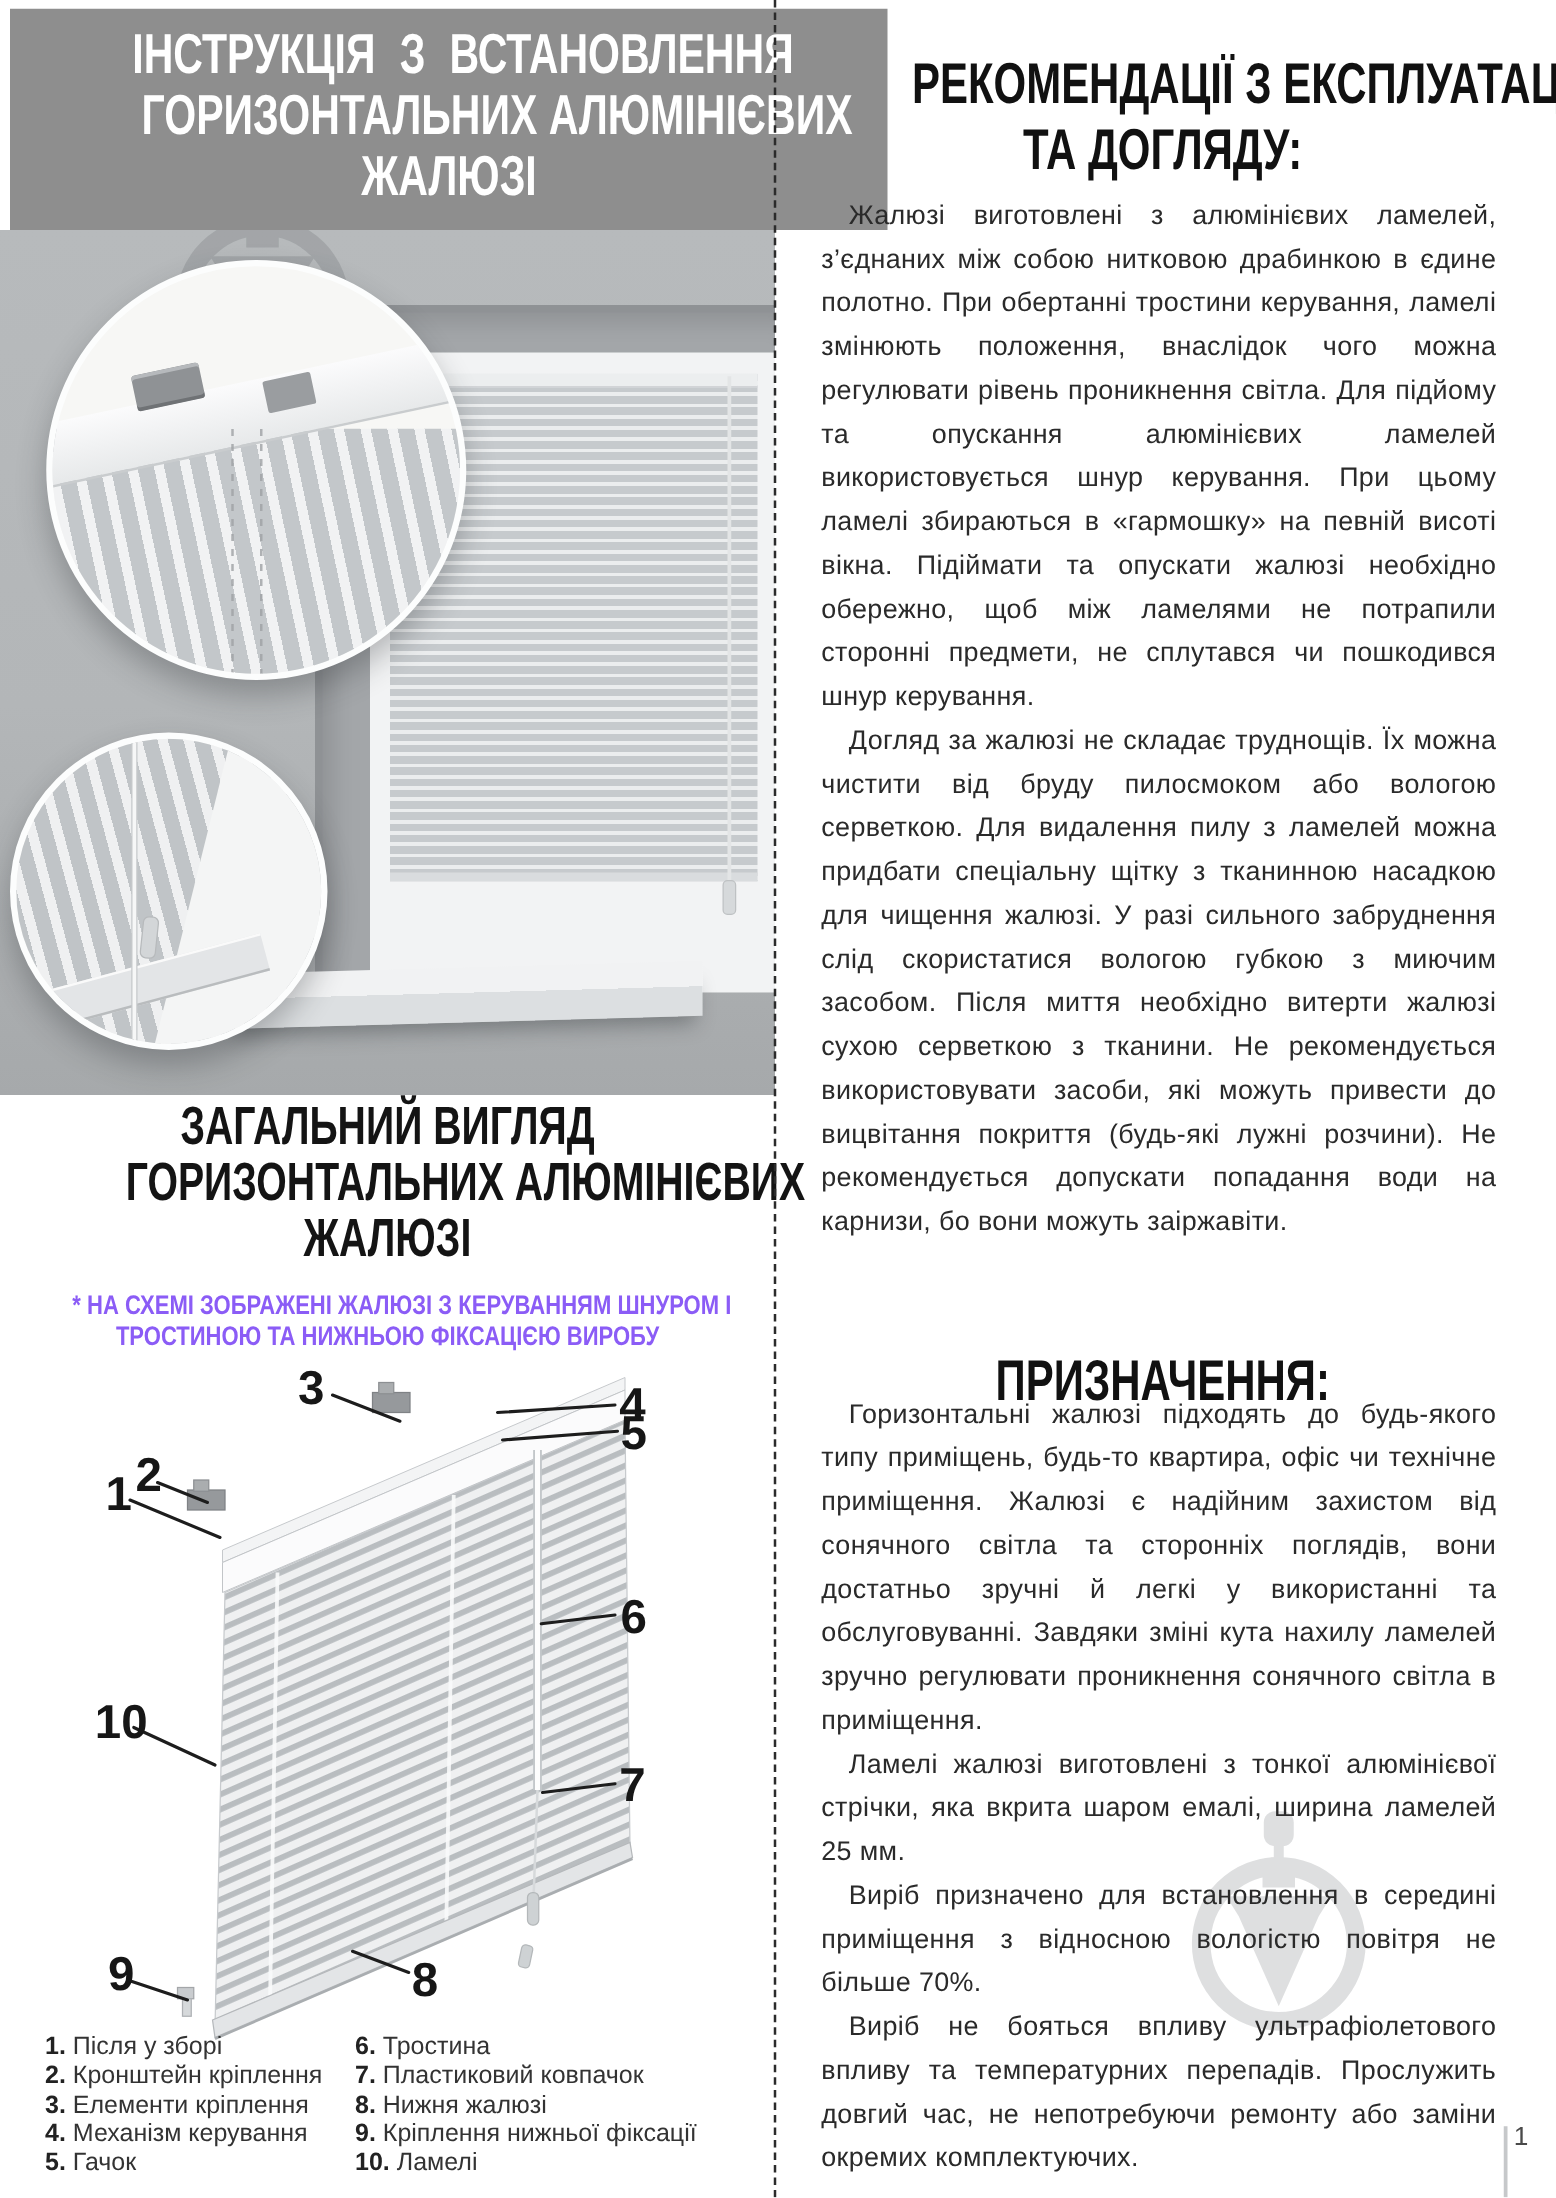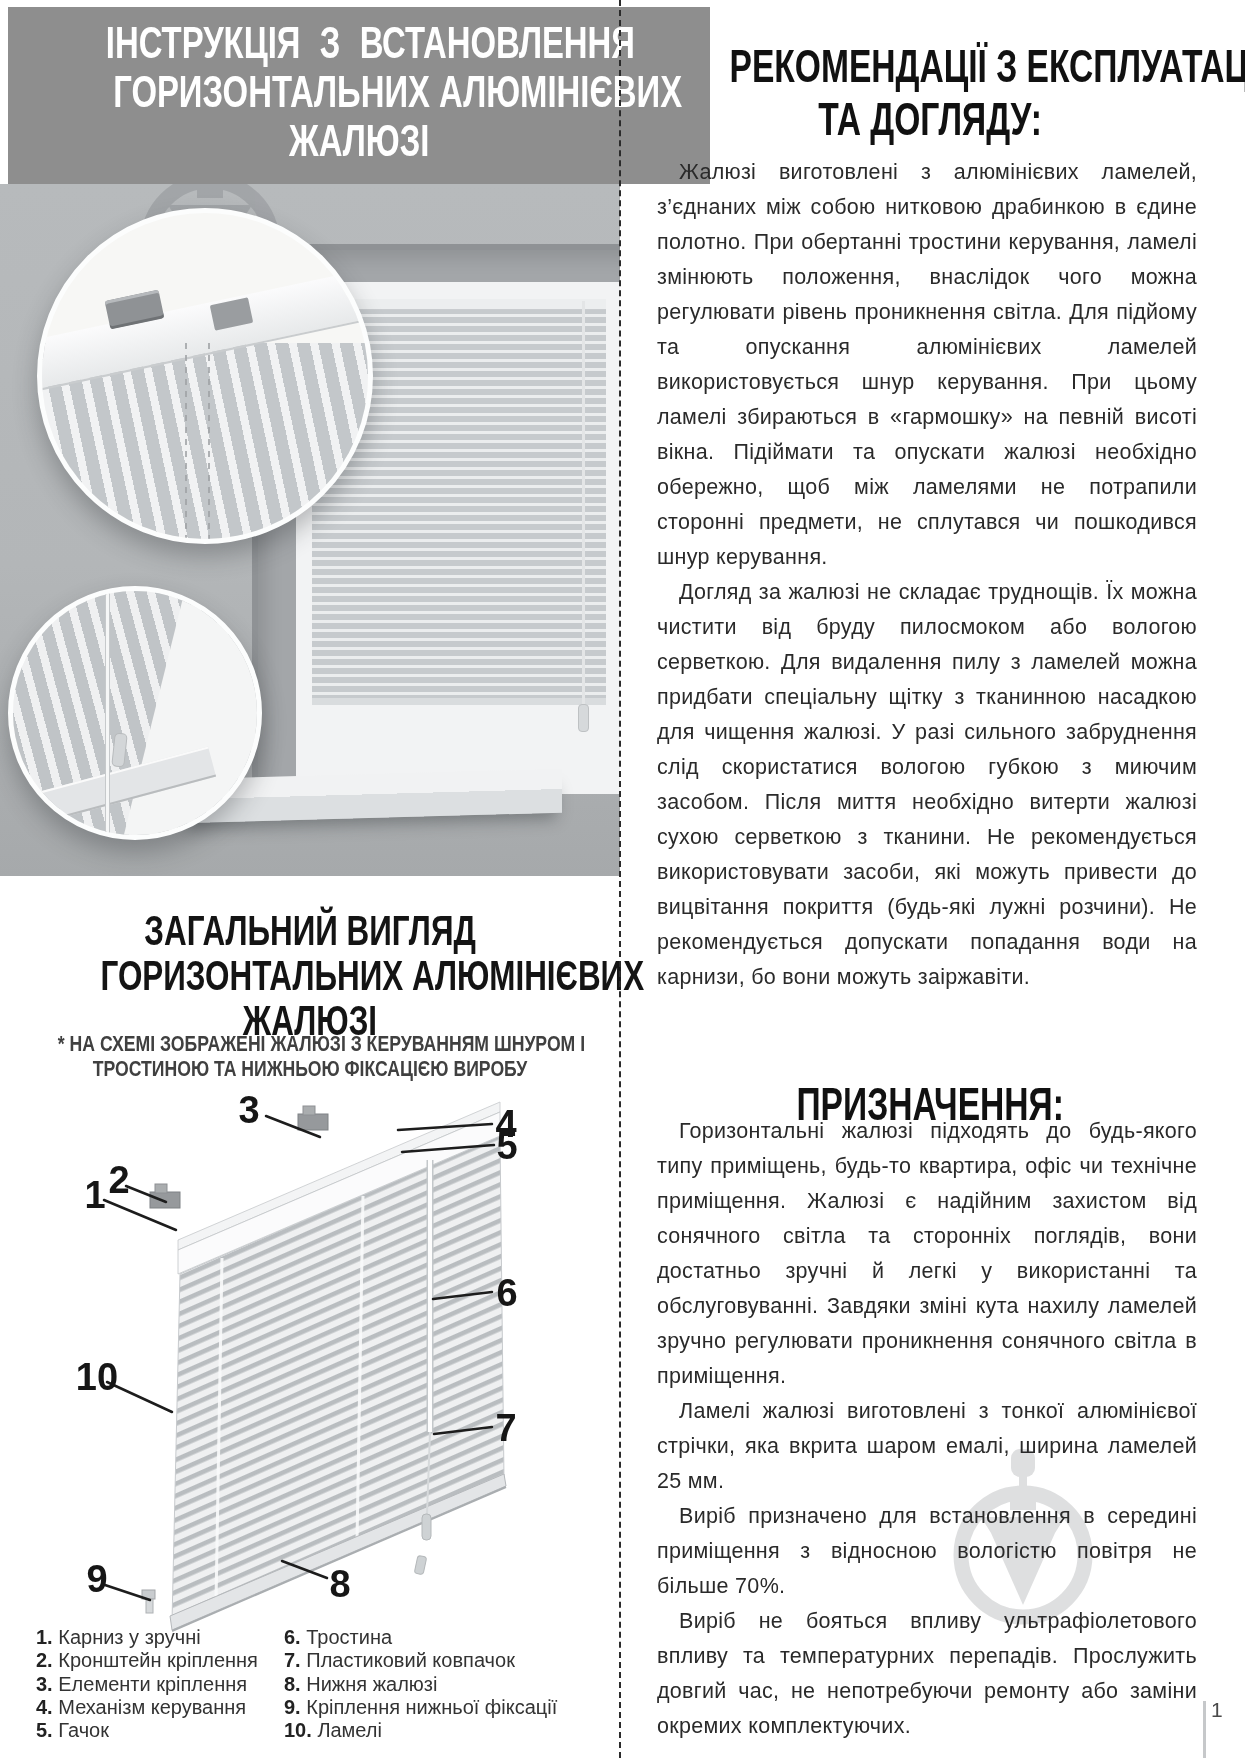--- a/index.html
+++ b/index.html
@@ -46,24 +46,24 @@
             background:repeating-linear-gradient(180deg,#9ea1a4 0 6px,rgba(0,0,0,0) 6px 12px);}
   .i2-slats{left:0;top:0;width:100%;height:100%;
             background:repeating-linear-gradient(75deg,#c0c4c7 0 12px,#eff0f1 12px 20px);}
   .i2-wedge{left:58%;top:-12%;width:70%;height:130%;background:#f4f5f5;transform:rotate(14deg);}
   .i2-cord{left:38%;top:0;width:3px;height:100%;background:#f6f7f7;box-shadow:0 0 0 1px #c6c9cb;}
   .i2-rail{left:-12%;top:76%;width:95%;height:11%;background:#e3e5e7;transform:rotate(-15deg);
            border-top:2px solid #fafafa;border-bottom:2px solid #b9bcbe;}
   .i2-tassel{left:41%;top:58%;width:11px;height:32px;background:#d3d6d8;border:1px solid #b7babc;
              border-radius:5px;transform:rotate(6deg);}
 
-  .ovtitle{left:0;top:908px;width:620px;}
+  .ovtitle{left:0;top:879px;width:620px;}
   .ovtitle .cline{font-weight:700;font-size:43px;line-height:45px;color:#141414;}
   .ovnote{left:0;top:1032px;width:620px;}
-  .ovnote .cline{font-weight:700;font-size:21.5px;line-height:25px;color:#404040;}
+  .ovnote .cline{font-weight:700;font-size:21.5px;line-height:25px;color:#8b5cf6;}
 
   .diagram{left:0;top:1090px;}
   .legend{left:0;top:1626px;width:620px;font-size:20px;color:#333;}
   .lcol1{left:36px;top:0;}
   .lcol2{left:284px;top:0;}
   .lrow{line-height:23.3px;white-space:nowrap;}
   .lnum{font-weight:700;color:#222;}
 
   
   .dashsep{left:619px;top:0;height:1758px;width:0;border-left:2.5px dashed #2b2b2b;}
@@ -199,21 +199,21 @@
       <text x="507" y="216">6</text>
       <text x="506" y="351">7</text>
       <text x="340" y="507">8</text>
       <text x="97" y="502">9</text>
       <text x="97" y="300">10</text>
     </g>
   </svg>
 
   <div class="abs legend">
     <div class="abs lcol1">
-      <div class="lrow"><span class="lnum">1.</span> <span>Карниз у зручні</span></div>
+      <div class="lrow"><span class="lnum">1.</span> <span>Після у зборі</span></div>
       <div class="lrow"><span class="lnum">2.</span> <span>Кронштейн кріплення</span></div>
       <div class="lrow"><span class="lnum">3.</span> <span>Елементи кріплення</span></div>
       <div class="lrow"><span class="lnum">4.</span> <span>Механізм керування</span></div>
       <div class="lrow"><span class="lnum">5.</span> <span>Гачок</span></div>
     </div>
     <div class="abs lcol2">
       <div class="lrow"><span class="lnum">6.</span> <span>Тростина</span></div>
       <div class="lrow"><span class="lnum">7.</span> <span>Пластиковий ковпачок</span></div>
       <div class="lrow"><span class="lnum">8.</span> <span>Нижня жалюзі</span></div>
       <div class="lrow"><span class="lnum">9.</span> <span>Кріплення нижньої фіксації</span></div>

